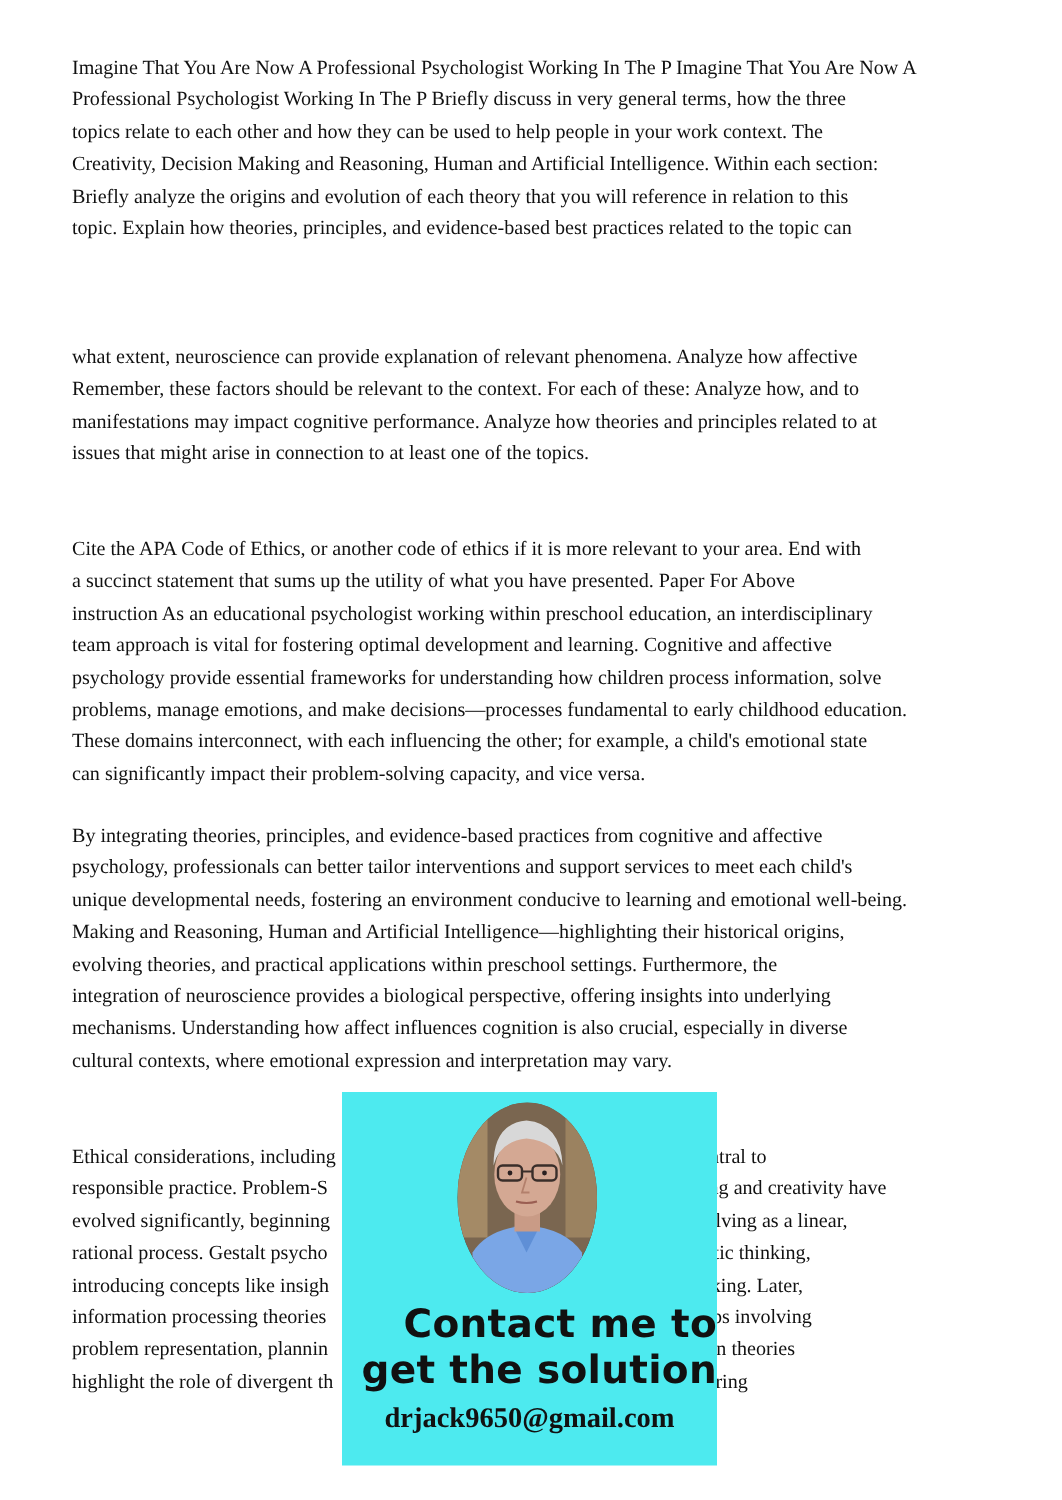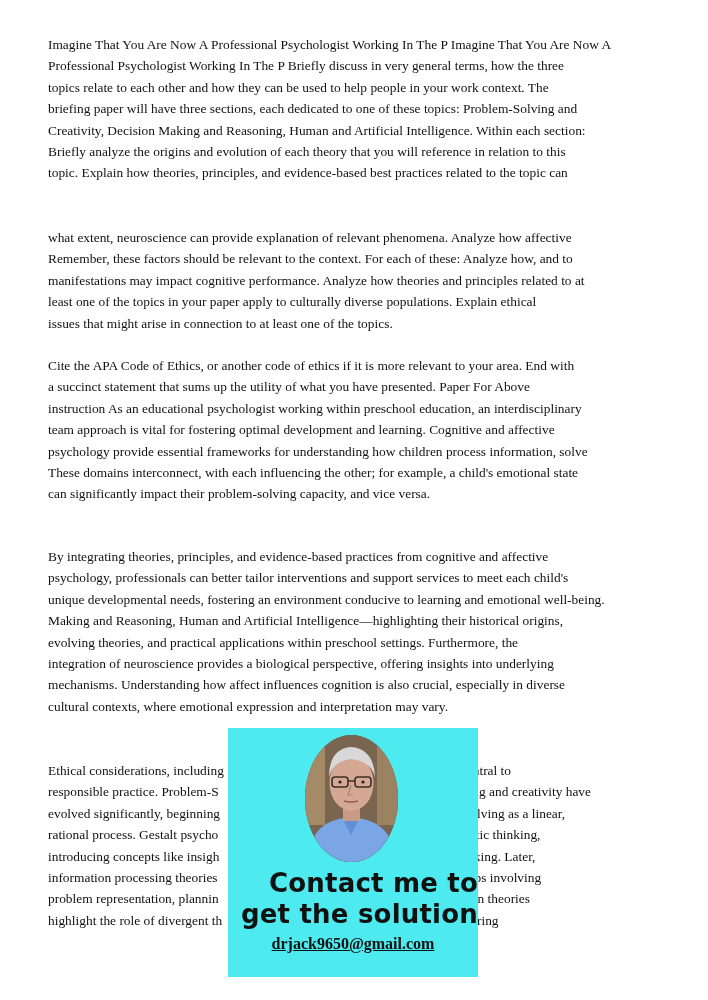--- a/index.html
+++ b/index.html
@@ -33,52 +33,51 @@
     .promo-line {
       position: absolute; left: 0; width: 250px; text-align: right;
       font-family: "DejaVu Sans", "Liberation Sans", sans-serif;
       font-weight: bold; color: #111111; font-size: 26px; letter-spacing: 0.2px;
     }
     #promo-l1 { top: 140px; }
     #promo-l2 { top: 171px; }
     .promo-email {
       position: absolute; left: 0; width: 250px; text-align: center; top: 207px;
       font-family: "Liberation Serif", "DejaVu Serif", serif;
-      font-weight: bold; font-size: 16px; color: #111111; text-decoration: underline;
+      font-weight: bold; font-size: 19px; color: #111111;
     }
   </style>
 </head>
 <body>
 
 <div class="page">
 
   <div class="para" id="p1">
     <span class="line">Imagine That You Are Now A Professional Psychologist Working In The P Imagine That You Are Now A</span>
     <span class="line">Professional Psychologist Working In The P Briefly discuss in very general terms, how the three</span>
     <span class="line">topics relate to each other and how they can be used to help people in your work context. The</span>
-    <span class="line">briefing paper will have three sections, each dedicated to one of these topics: Problem-Solving and</span>
     <span class="line">Creativity, Decision Making and Reasoning, Human and Artificial Intelligence. Within each section:</span>
     <span class="line">Briefly analyze the origins and evolution of each theory that you will reference in relation to this</span>
     <span class="line">topic. Explain how theories, principles, and evidence-based best practices related to the topic can</span>
   </div>
 
   <div class="para" id="p2">
     <span class="line">what extent, neuroscience can provide explanation of relevant phenomena. Analyze how affective</span>
     <span class="line">Remember, these factors should be relevant to the context. For each of these: Analyze how, and to</span>
     <span class="line">manifestations may impact cognitive performance. Analyze how theories and principles related to at</span>
-    <span class="line">least one of the topics in your paper apply to culturally diverse populations. Explain ethical</span>
     <span class="line">issues that might arise in connection to at least one of the topics.</span>
   </div>
 
   <div class="para" id="p3">
     <span class="line">Cite the APA Code of Ethics, or another code of ethics if it is more relevant to your area. End with</span>
     <span class="line">a succinct statement that sums up the utility of what you have presented. Paper For Above</span>
     <span class="line">instruction As an educational psychologist working within preschool education, an interdisciplinary</span>
     <span class="line">team approach is vital for fostering optimal development and learning. Cognitive and affective</span>
     <span class="line">psychology provide essential frameworks for understanding how children process information, solve</span>
+    <span class="line">problems, manage emotions, and make decisions—processes fundamental to early childhood education.</span>
     <span class="line">These domains interconnect, with each influencing the other; for example, a child's emotional state</span>
     <span class="line">can significantly impact their problem-solving capacity, and vice versa.</span>
   </div>
 
   <div class="para" id="p4">
     <span class="line">By integrating theories, principles, and evidence-based practices from cognitive and affective</span>
     <span class="line">psychology, professionals can better tailor interventions and support services to meet each child's</span>
     <span class="line">unique developmental needs, fostering an environment conducive to learning and emotional well-being.</span>
     <span class="line">Making and Reasoning, Human and Artificial Intelligence—highlighting their historical origins,</span>
     <span class="line">evolving theories, and practical applications within preschool settings. Furthermore, the</span>

